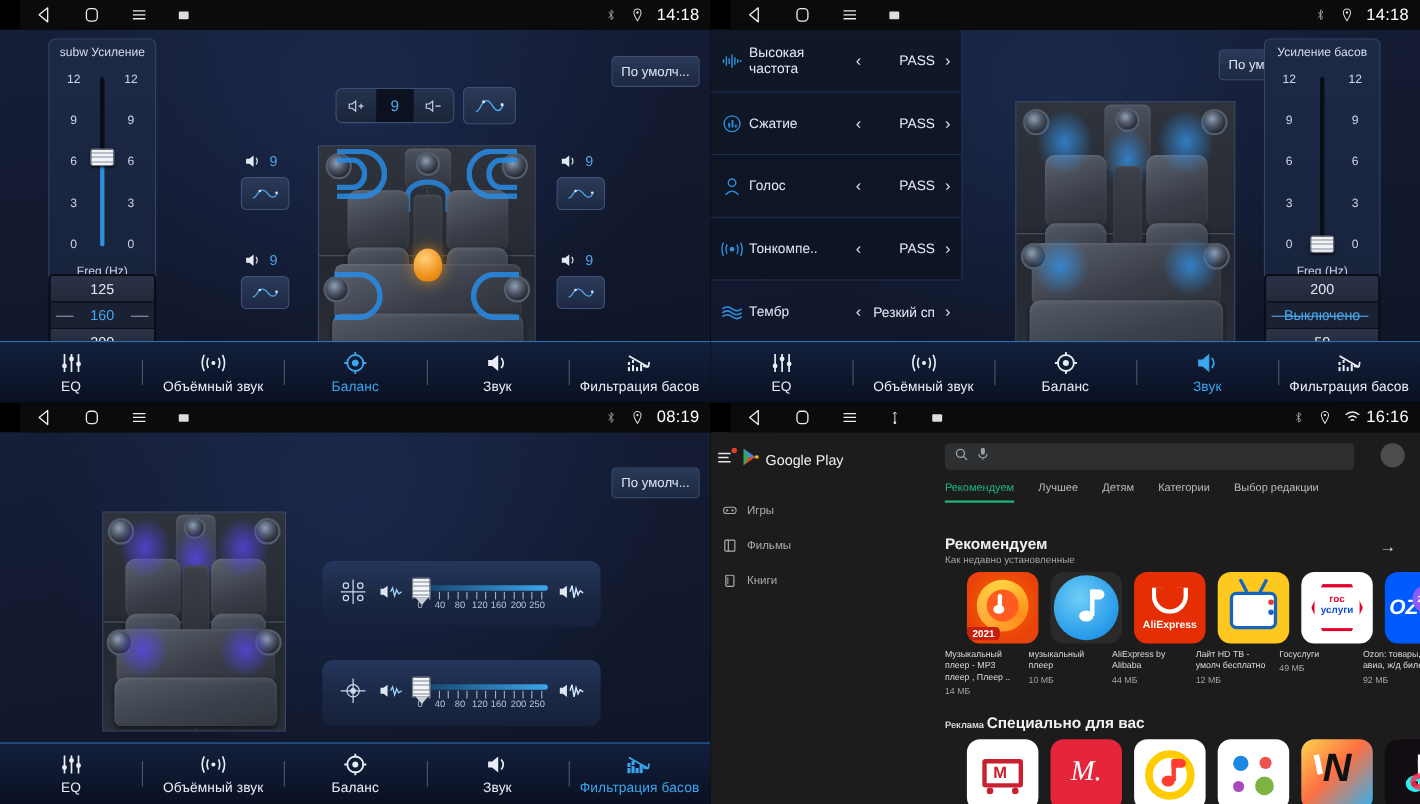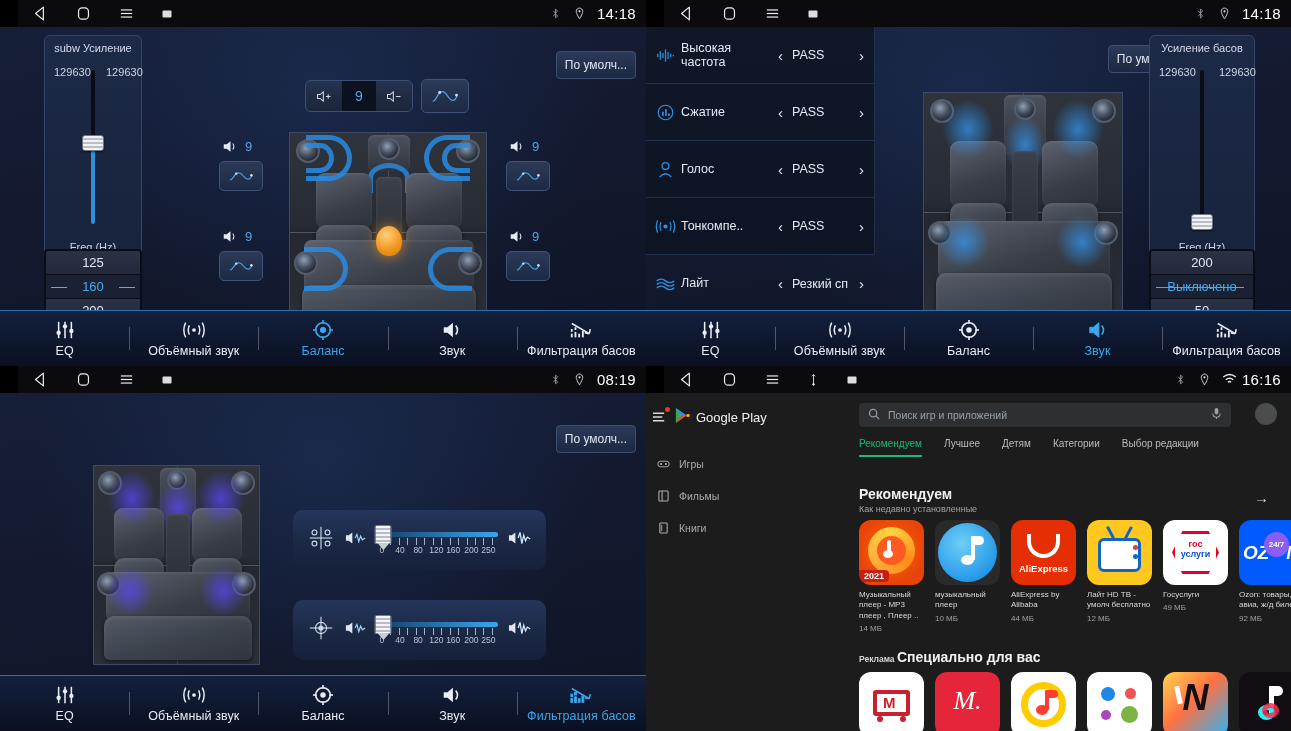--- a/index.html
+++ b/index.html
@@ -76,21 +76,21 @@
   
   .gaincard {
     position: absolute; width: 98px;
     border-radius: 6px;
     background: linear-gradient(180deg,#1d2a46,#18233c);
     border: 1px solid #35456a;
     padding: 6px 0 8px;
   }
   .gaincard .g-title { text-align:center; color:#d6dced; font-size:11px; margin-bottom:4px; }
   .gain-body { position: relative; height: 178px; }
-  .gain-scale { position:absolute; top:0; bottom:0; width:26px; display:flex; justify-content:space-between; padding: 8px 0; }
+  .gain-scale { position:absolute; top:0; bottom:0; width:26px; display:flex; flex-direction:column; justify-content:space-between; padding: 8px 0; }
   .gain-scale.left { left: 9px; }
   .gain-scale.right { right: 9px; }
   .gain-scale span { color:#cfd6e6; font-size:11px; text-align:center; }
   .gtrack {
     position:absolute; left:50%; transform:translateX(-50%);
     top: 12px; bottom: 12px; width: 4px; background:#0a0d16; border-radius:2px;
   }
   .gfill { position:absolute; left:0; right:0; bottom:0; background:#2f8fdd; border-radius:2px; }
   .gthumb {
     position:absolute; left:50%; transform:translate(-50%,-50%);
@@ -163,21 +163,21 @@
   .volgroup .seg { padding:7px 10px; color:#cfd7e6; display:flex; align-items:center; }
   .volgroup .num { background:#0c1120; color:#4fa6e8; font-size:14px; padding:7px 13px; }
 
   
   .listpane { position:absolute; left:0; top:0; bottom:56px; width:229px;
     background: linear-gradient(180deg,#101828,#0d1423); border-right:1px solid #243consistent; border-right:1px solid #24314d; }
   .lrow { height:57px; display:flex; align-items:center; border-bottom:1px solid #223050; padding:0 6px 0 8px; gap:5px; }
   .lrow .l-ico { width:22px; display:flex; justify-content:center; color:#2f8fdd; }
   .lrow .l-name { color:#e4e9f3; font-size:12.5px; flex:1; line-height:1.15; }
   .lrow .l-arr { color:#dfe5f0; font-size:15px; padding:0 4px; }
-  .lrow .l-val { color:#e6ebf4; font-size:12.5px; width:58px; text-align:left; white-space:nowrap; overflow:hidden; }
+  .lrow .l-val { color:#e6ebf4; font-size:12.5px; width:58px; text-align:right; white-space:nowrap; overflow:hidden; }
 
   
   .hcard {
     position:absolute; border-radius:10px;
     background: linear-gradient(180deg,#24365c 0%,#1b2844 55%,#16203a 100%);
     display:flex; align-items:center; padding:0 14px; gap:10px;
   }
   .htrack { position:relative; flex:1; height:34px; }
   .hline { position:absolute; left:0; right:0; top:9px; height:5px; border-radius:3px;
     background: linear-gradient(90deg,#153d63,#3aa7ee); }
@@ -208,21 +208,21 @@
   .searchbar .sp { color:#9aa0a6; font-size:10.5px; flex:1; }
   .avatar { position:absolute; right:14px; top:10px; width:22px; height:22px; border-radius:50%; background:#4b4c4e; }
   .ptabs { position:absolute; left:150px; top:45px; display:flex; gap:22px; }
   .ptab { color:#b9bcbe; font-size:10px; padding-bottom:6px; white-space:nowrap; }
   .ptab.active { color:#1db87a; border-bottom:2px solid #1db87a; }
   .sec-title { position:absolute; color:#f1f1f1; font-size:14px; font-weight:bold; }
   .sec-sub { position:absolute; color:#a0a3a5; font-size:9px; }
   .arrow-right { position:absolute; color:#dadada; font-size:15px; }
   .approw { position:absolute; display:flex; gap:11px; }
   .appcell { width:65px; }
-  .appicon { width:65px; height:65px; border-radius:12px; overflow:hidden; position:relative; }
+  .appicon { width:65px; height:65px; border-radius:12px; overflow:hidden; position:relative;margin-left:20px; }
   .appname { color:#d8dadc; font-size:8px; line-height:1.3; margin-top:5px; }
   .appsize { color:#9fa2a4; font-size:8px; margin-top:3px; }
   .ad-label { position:absolute; color:#d4d6d8; font-size:8.5px; font-weight:bold; }
 </style>
 </head>
 <body>
 
 <div class="grid">
 
   <div class="pane">
@@ -612,21 +612,21 @@
           <div class="lrow" style="border-bottom:none;">
             <span class="l-ico">
                 <svg width="21" height="15" viewBox="0 0 24 16">
                   <g fill="none" stroke="#2f8fdd" stroke-width="1.6">
                     <path d="M2 5 Q7 1 12 5 T22 5"></path>
                     <path d="M2 9 Q7 5 12 9 T22 9"></path>
                     <path d="M2 13 Q7 9 12 13 T22 13"></path>
                   </g>
                 </svg>
               </span>
-            <span class="l-name">Лайт</span>
+            <span class="l-name">Тембр</span>
             <span class="l-arr">‹</span>
             <span class="l-val">Резкий сп</span>
             <span class="l-arr">›</span>
           </div>
         </div>
 
         <div class="btn-default" style="right:103px; top:18px;">По умолч...</div>
 
         <div class="gaincard" style="right:36px; top:8px; width:106px;">
           <div class="g-title">Усиление басов</div>
@@ -1120,21 +1120,20 @@
           </div>
         </div>
       </div>
 
       <div class="play-main">
         <div class="searchbar">
           <span><svg width="12" height="12" viewBox="0 0 14 14">
                 <circle cx="6" cy="6" r="4.3" fill="none" stroke="#9aa0a6" stroke-width="1.4"></circle>
                 <line x1="9.2" y1="9.2" x2="13" y2="13" stroke="#9aa0a6" stroke-width="1.4"></line>
               </svg></span>
-          <span class="sp">Поиск игр и приложений</span>
           <span><svg width="11" height="13" viewBox="0 0 12 14">
                 <rect x="4" y="1" width="4" height="7" rx="2" fill="#9aa0a6"></rect>
                 <path d="M2 7 Q2 11 6 11 Q10 11 10 7" fill="none" stroke="#9aa0a6" stroke-width="1.1"></path>
                 <line x1="6" y1="11" x2="6" y2="13" stroke="#9aa0a6" stroke-width="1.1"></line>
               </svg></span>
         </div>
         <div class="avatar"></div>
 
         <div class="ptabs">
           <div class="ptab active">Рекомендуем</div>

